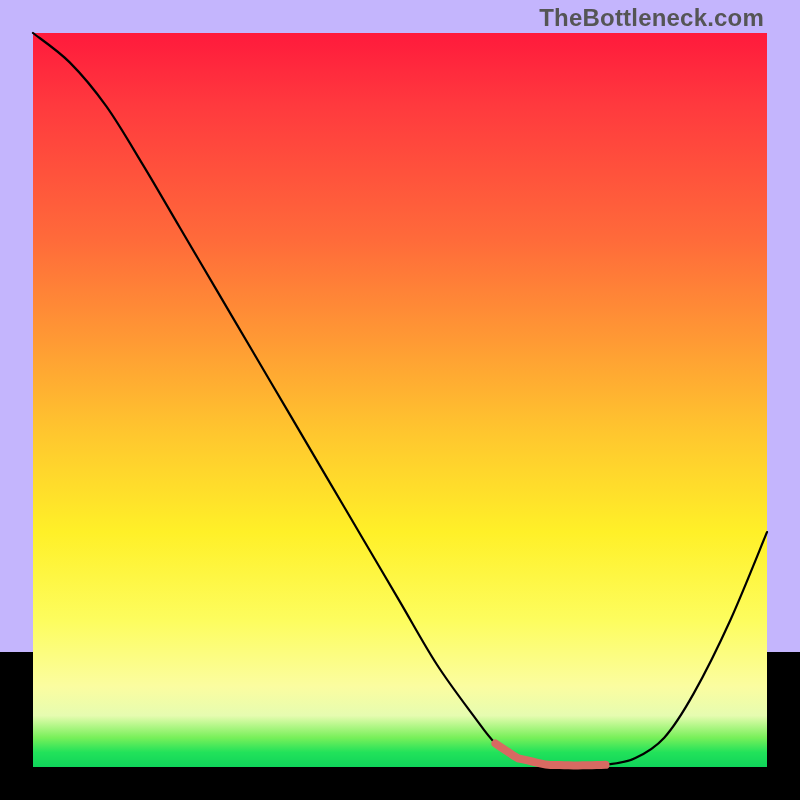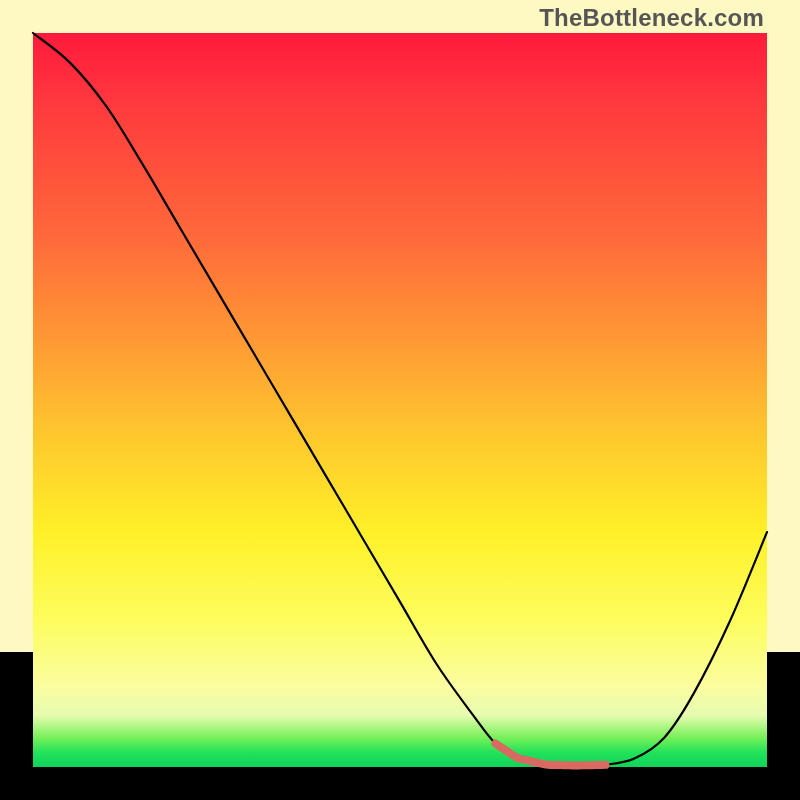--- a/index.html
+++ b/index.html
@@ -8,21 +8,21 @@
     width: 800px;
     height: 800px;
     background: #000;
     overflow: hidden;
     font-family: Arial, Helvetica, sans-serif;
   }
   .frame {
     position: relative;
     width: 800px;
     height: 652px;
-    background: #fef9c3;
+    background: #c4b5fd;
   }
   .plot-area {
     position: absolute;
     left: 33px;
     top: 33px;
     width: 734px;
     height: 734px;
     
     background: linear-gradient(
       to bottom,

